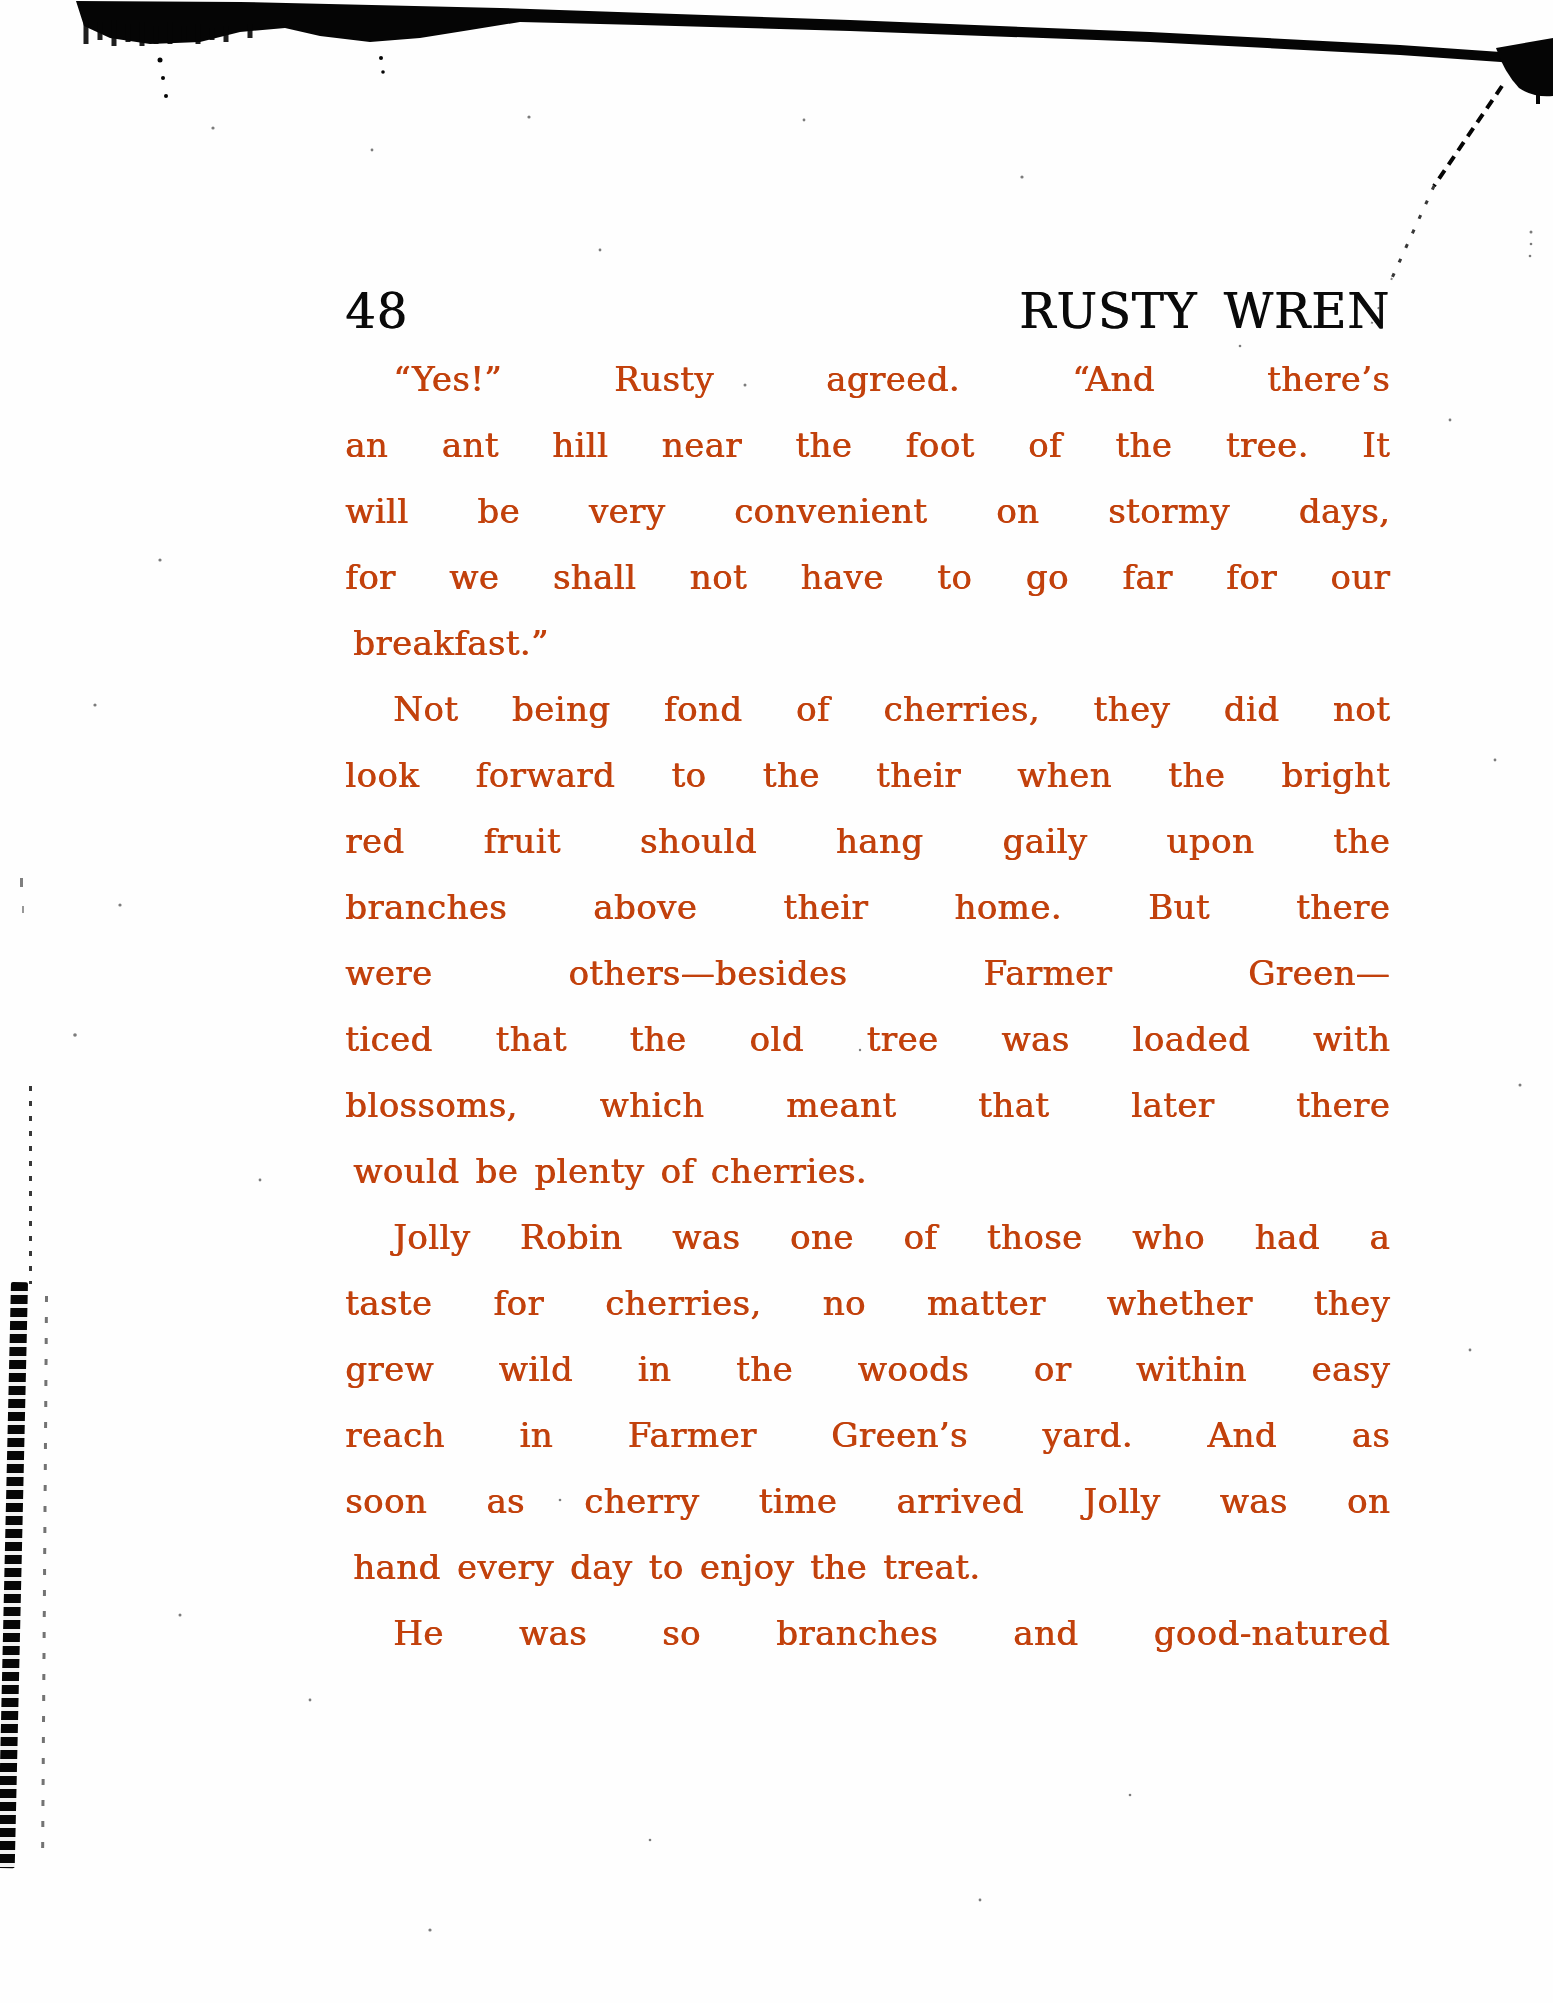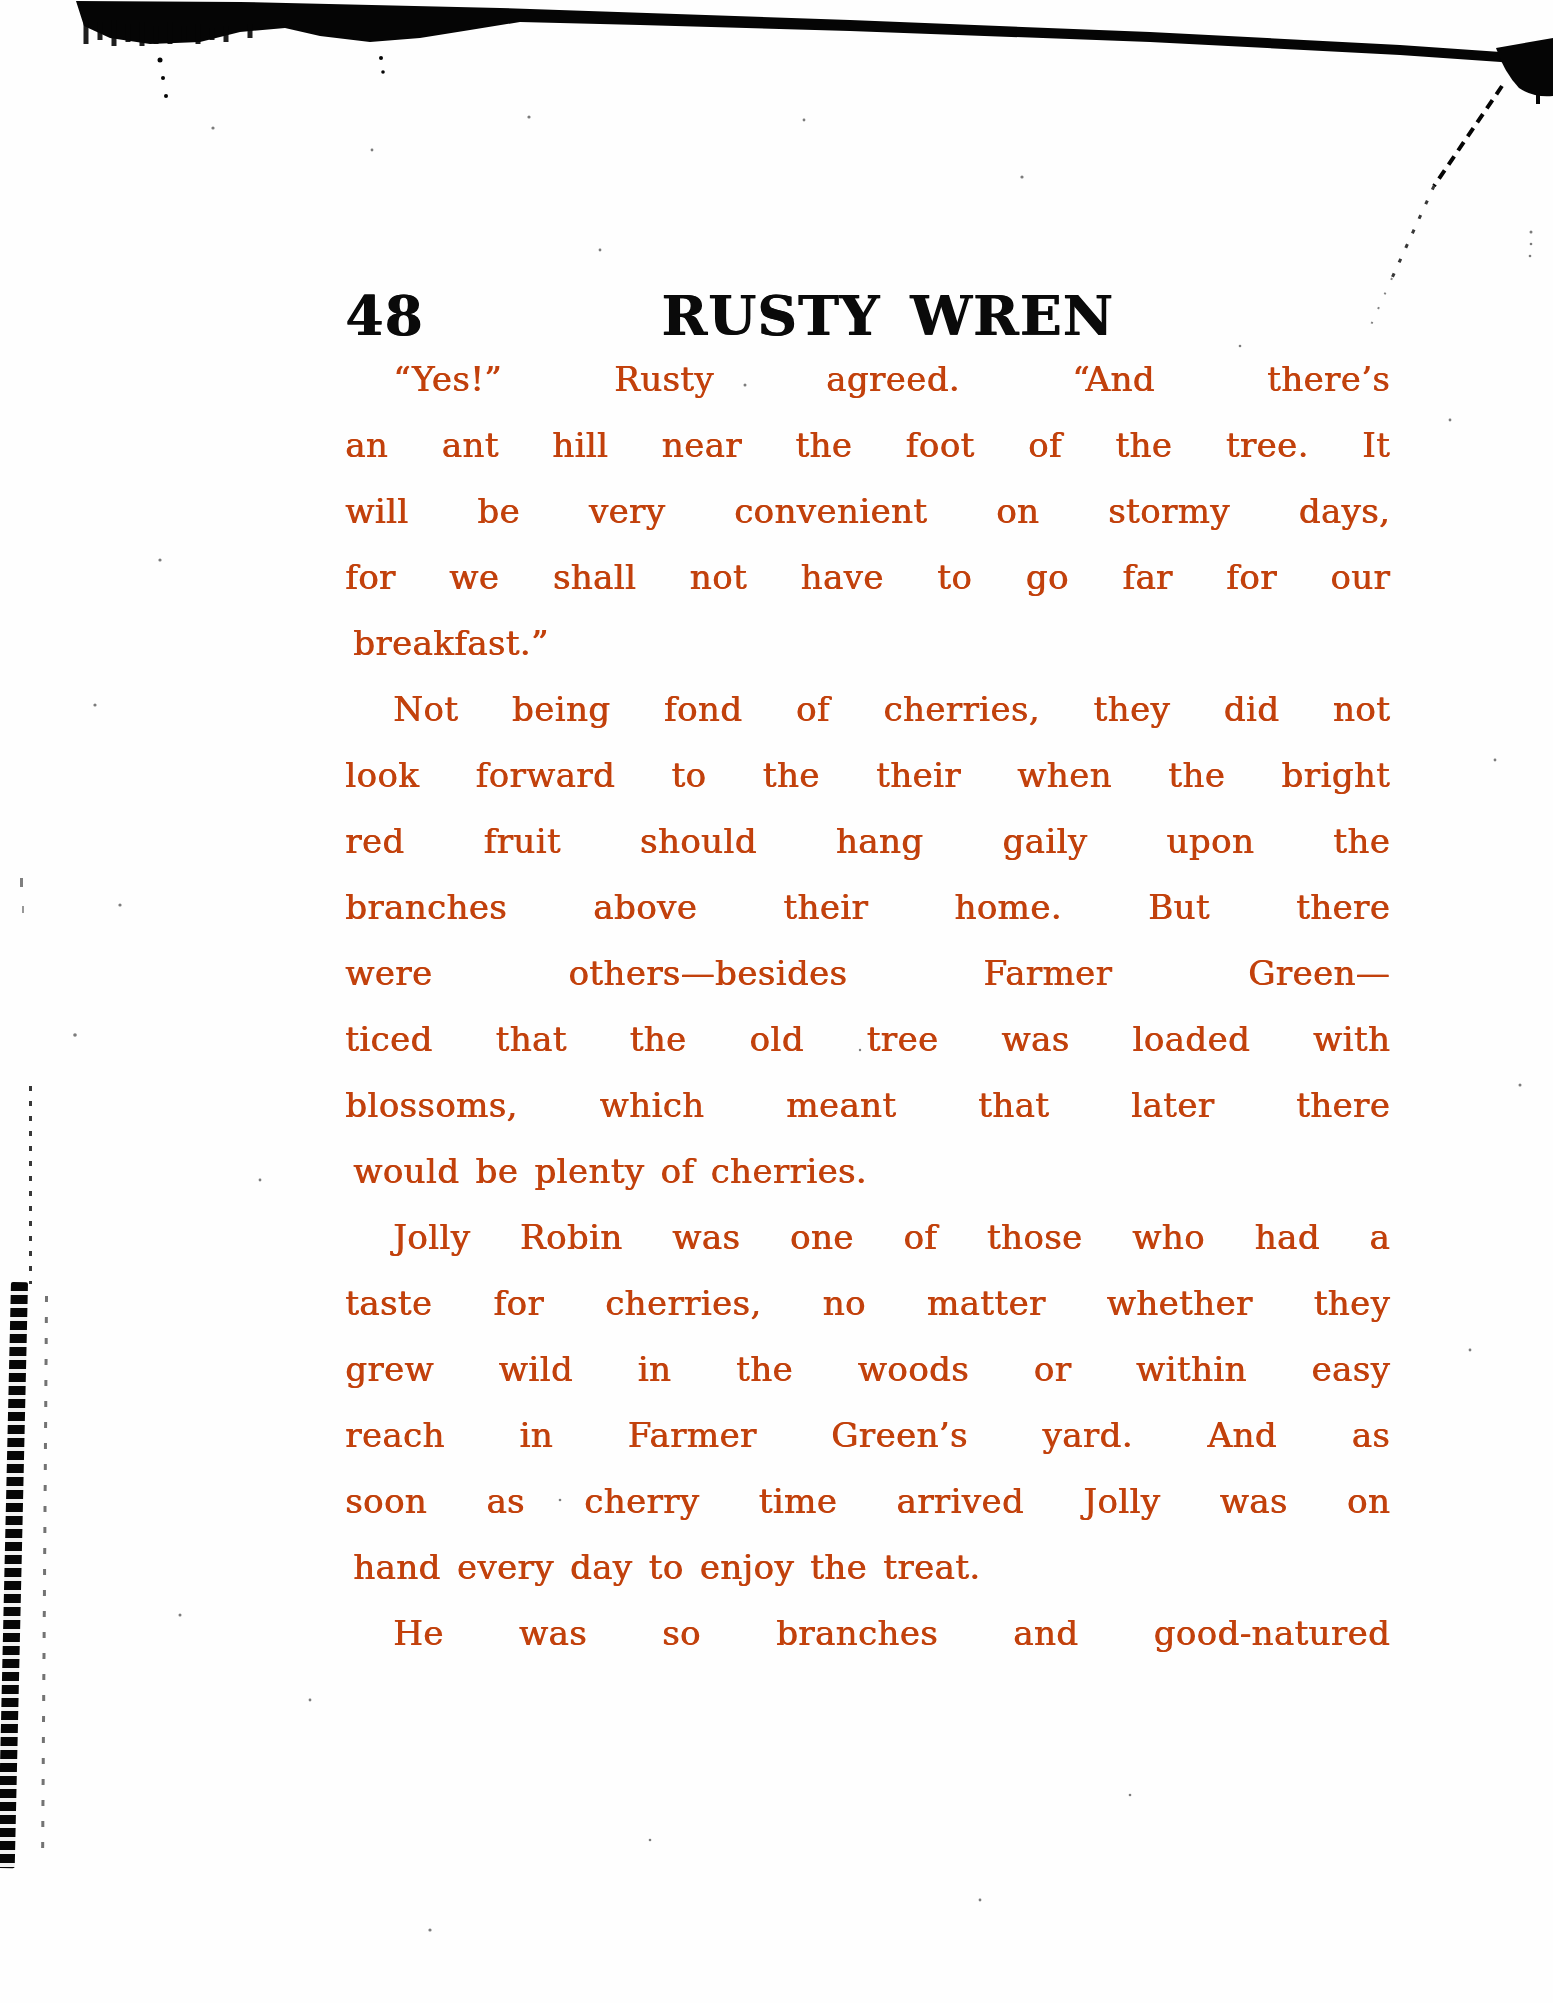--- a/index.html
+++ b/index.html
@@ -13,27 +13,27 @@
     position: relative;
     width: 1553px; height: 2003px;
     background: #fefefe;
     overflow: hidden;
   }
   
   .running-header {
     position: absolute;
     left: 345px; top: 283px; width: 1045px; height: 60px;
     color: #0a0a0a;
-    font-weight: bold;
-    font-size: 55px;
+    font-weight: normal;
+    font-size: 48px;
     letter-spacing: 1px;
     text-shadow: 0.8px 0 0 currentColor;
   }
   .page-number { position: absolute; left: 0; top: 0; }
-  .head-title  { position: absolute; left: 0; right: 0; text-align: center; padding-left: 40px; word-spacing: 10px; }
+  .head-title  { position: absolute; left: 0; right: 0; text-align: right; padding-left: 40px; word-spacing: 10px; }
   
   .text-block {
     position: absolute;
     left: 345px; top: 346px; width: 1045px;
     color: #c2410c;
     font-size: 34px;
     line-height: 66px;
     letter-spacing: 0.4px;
     word-spacing: 5px;
     text-shadow: 0.7px 0 0 currentColor;

